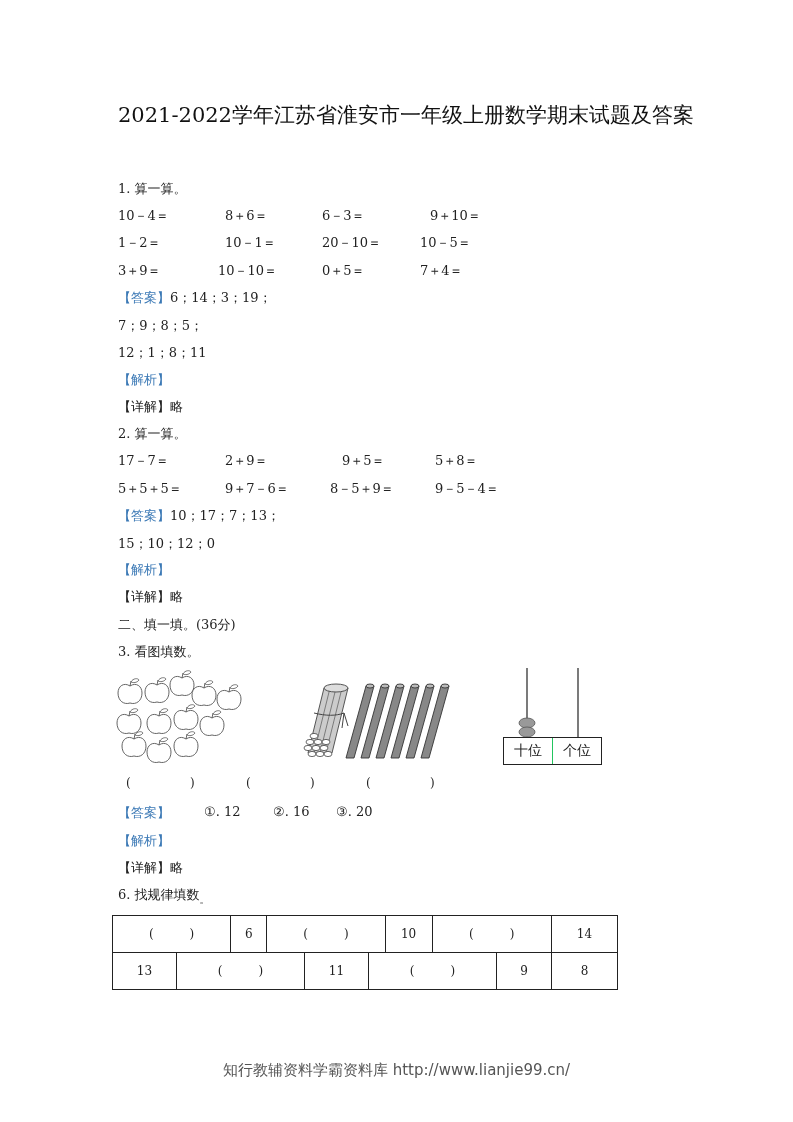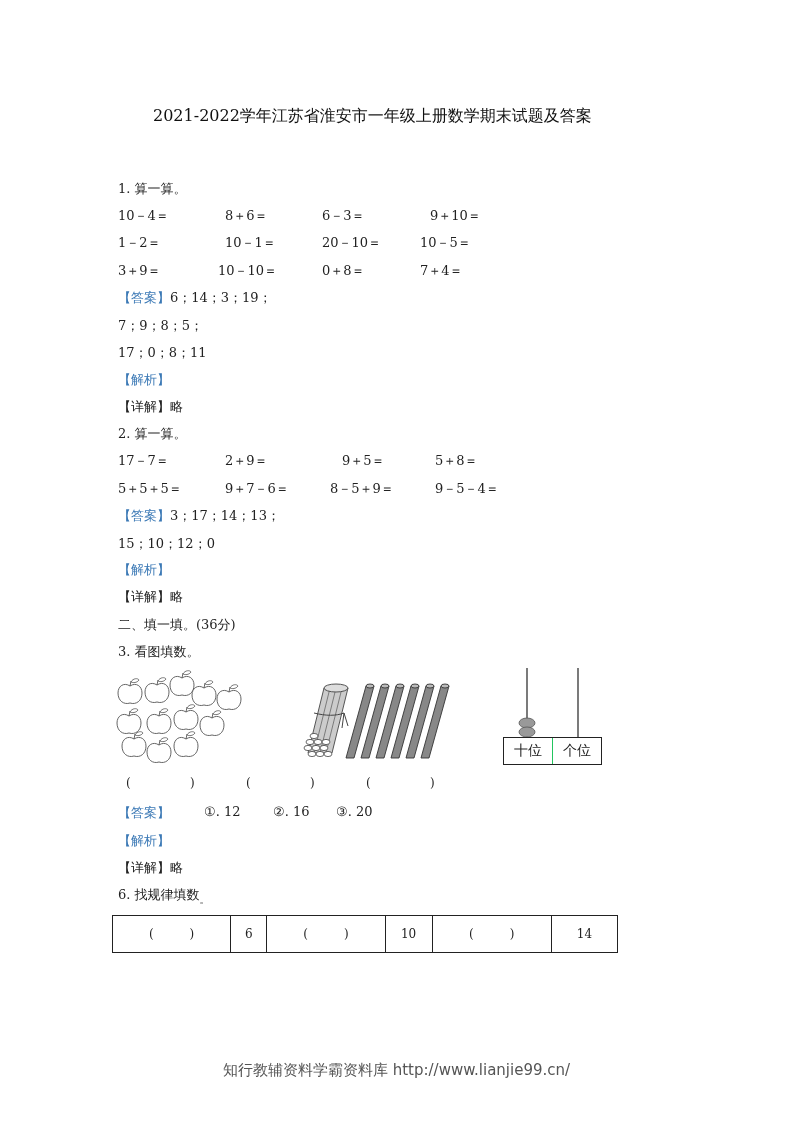--- a/index.html
+++ b/index.html
@@ -1,19 +1,19 @@
 <!DOCTYPE html>
 <html><head>
 <meta charset="utf-8">
 <style>
   html, body { margin: 0; padding: 0; background: #ffffff; }
   body { width: 793px; height: 1122px; position: relative; overflow: hidden;
          font-family: "DejaVu Serif", "Liberation Serif", serif; color: #222; }
   .page-title { position: absolute; left: 118px; top: 92px; width: 580px;
-                font-size: 16px; line-height: 47px; color: #111; margin-left: 35px; }
+                font-size: 21px; line-height: 47px; color: #111; }
   .line { position: absolute; left: 118px; font-size: 13px; white-space: nowrap; color: #222; }
   .tag-blue { color: #3a78b5; }
   .row { position: absolute; left: 118px; font-size: 13px; height: 18px; }
   .row span { position: absolute; white-space: nowrap; top: 0; }
   .figure { position: absolute; }
   .paren-row { position: absolute; top: 776px; left: 118px; font-size: 12px; width: 340px; height: 18px; }
   .paren-row span { position: absolute; }
   table.pattern { position: absolute; left: 112px; top: 915px; border-collapse: collapse; font-size: 12px; }
   table.pattern td { border: 1px solid #222; text-align: center; height: 36px; padding: 0; }
   .abacus-box { position: absolute; left: 503px; top: 737px; width: 97px; height: 26px;
@@ -38,48 +38,48 @@
 </div>
 <div class="row" style="top:234px">
   <span style="left:0">1－2＝</span>
   <span style="left:107px">10－1＝</span>
   <span style="left:204px">20－10＝</span>
   <span style="left:302px">10－5＝</span>
 </div>
 <div class="row" style="top:262px">
   <span style="left:0">3＋9＝</span>
   <span style="left:100px">10－10＝</span>
-  <span style="left:204px">0＋8＝</span>
+  <span style="left:204px">0＋5＝</span>
   <span style="left:302px">7＋4＝</span>
 </div>
 <div class="line" style="top:289px">
   <span class="tag-blue">【答案】</span><span>6；14；3；19；</span>
 </div>
 <div class="line" style="top:317px">7；9；8；5；</div>
-<div class="line" style="top:344px">17；0；8；11</div>
+<div class="line" style="top:344px">12；1；8；11</div>
 <div class="line tag-blue" style="top:371px">【解析】</div>
 <div class="line" style="top:398px">
   <span>【详解】</span><span>略</span>
 </div>
 
 <div class="line" style="top:425px">2. 算一算。</div>
 <div class="row" style="top:452px">
   <span style="left:0">17－7＝</span>
   <span style="left:107px">2＋9＝</span>
   <span style="left:224px">9＋5＝</span>
   <span style="left:317px">5＋8＝</span>
 </div>
 <div class="row" style="top:480px">
   <span style="left:0">5＋5＋5＝</span>
   <span style="left:107px">9＋7－6＝</span>
   <span style="left:212px">8－5＋9＝</span>
   <span style="left:317px">9－5－4＝</span>
 </div>
 <div class="line" style="top:507px">
-  <span class="tag-blue">【答案】</span><span>3；17；14；13；</span>
+  <span class="tag-blue">【答案】</span><span>10；17；7；13；</span>
 </div>
 <div class="line" style="top:535px">15；10；12；0</div>
 <div class="line tag-blue" style="top:561px">【解析】</div>
 <div class="line" style="top:588px">
   <span>【详解】</span><span>略</span>
 </div>
 
 <div class="line" style="top:616px">二、填一填。(36分)</div>
 <div class="line" style="top:643px">3. 看图填数。</div>
 
@@ -182,15 +182,27 @@
         <tr>
       <td style="width:117px">(　　　)</td>
       <td style="width:35px">6</td>
       <td style="width:117px">(　　　)</td>
       <td style="width:46px">10</td>
       <td style="width:118px">(　　　)</td>
       <td style="width:65px">14</td>
     </tr>
   </tbody>
     </table>
+  <table class="pattern" style="position:static;width:506px;table-layout:fixed;margin-top:-1px">
+    <tbody>
+        <tr>
+      <td style="width:63px">13</td>
+      <td style="width:127px">(　　　)</td>
+      <td style="width:63px">11</td>
+      <td style="width:127px">(　　　)</td>
+      <td style="width:54px">9</td>
+      <td style="width:65px">8</td>
+    </tr>
+  </tbody>
+    </table>
 </div>
 
 <div class="footer">知行教辅资料学霸资料库 http://www.lianjie99.cn/</div>
 
 </body></html>

